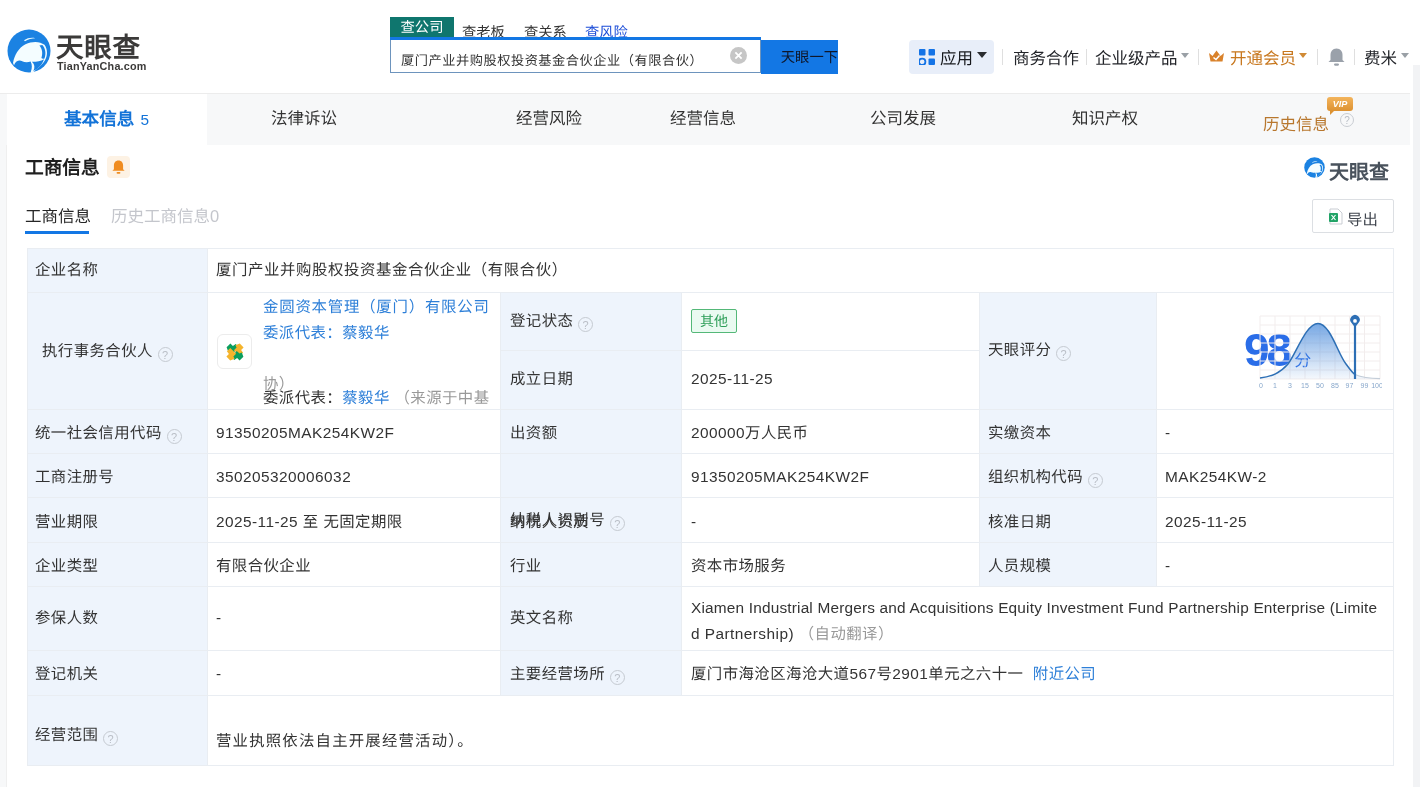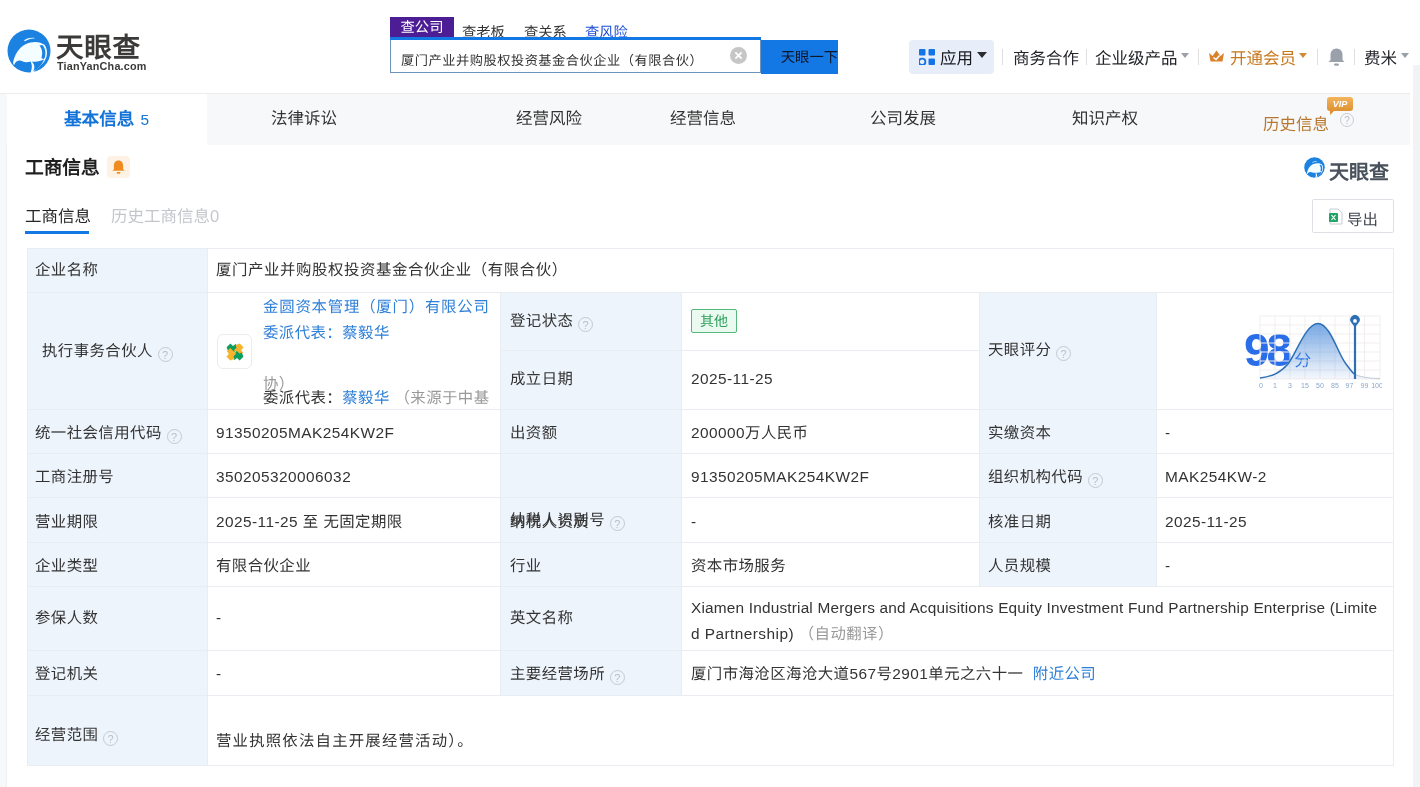--- a/index.html
+++ b/index.html
@@ -27,21 +27,21 @@
       <circle cx="22" cy="22" r="21.5" fill="#1b82e2"></circle>
       <path d="M17 11.2 C20.5 8.8, 25 8.2, 28.3 9.2 C25 9.4, 20.8 10.2, 18 12.3 Z" fill="#e8faff"></path>
       <path d="M6 34 C7.5 26, 11.5 19, 18.5 15.3 C25.5 11.8, 33 12.2, 37.5 15.8 C40.3 19.5, 40.8 25.5, 38.6 30 C37.3 32.8, 35.3 35.3, 32.6 37.4 C30.4 39.2, 27.7 41.8, 25.7 43.8 C24.6 44.4, 23.4 43.8, 23.9 42.4 C25.2 38.9, 25.2 35.4, 23.6 32.5 C20.8 33.5, 17.6 33.4, 15.2 32.2 C12.2 30.8, 8.8 31.8, 7 36.2 Z" fill="#f4fdff"></path>
       <path d="M35.3 16.1 C38.5 19.4, 39.3 24.8, 37.5 29.4 C36.2 30.1, 35 29.8, 34.4 29 C36 24.6, 35.3 19.8, 32.4 16.6 Z" fill="#1b82e2"></path>
       <path d="M24.9 32.8 C29.3 32.9, 33.8 32, 37 30.2 C35.3 35.4, 31.4 39.6, 26.3 41.9 C28.2 38.8, 27.7 35.4, 24.9 32.8 Z" fill="#1b82e2"></path>
     </svg>
     <div class="abs" style="left:56px;top:25px;font-size:27.5px;font-weight:bold;color:#3b3a39;letter-spacing:0.8px;">天眼查</div>
     <div class="abs" style="left:57px;top:60px;font-size:10.8px;font-weight:bold;color:#3b3a39;letter-spacing:0.2px;">TianYanCha.com</div>
 
 
-    <div class="abs" style="left:390px;top:17px;width:64px;height:20px;background:#4c1d95;color:#fff;font-size:14.3px;text-align:center;line-height:20px;">查公司</div>
+    <div class="abs" style="left:390px;top:17px;width:64px;height:20px;background:#0f766e;color:#fff;font-size:14.3px;text-align:center;line-height:20px;">查公司</div>
     <div class="abs" style="left:462px;top:20px;font-size:14.3px;color:#333;">查老板</div>
     <div class="abs" style="left:524px;top:20px;font-size:14.3px;color:#333;">查关系</div>
     <div class="abs" style="left:585px;top:20px;font-size:14.3px;color:#1d4ed8;">查风险</div>
     <div class="abs" style="left:390px;top:37px;width:371px;height:3px;background:#1377e4;"></div>
 
     <div class="abs" style="left:390px;top:40px;width:371px;height:33px;background:#fff;border:1px solid #6d94bd;border-top:none;">
       <div class="abs" style="left:10px;top:10px;font-size:13.2px;letter-spacing:0.55px;color:#333;white-space:nowrap;">厦门产业并购股权投资基金合伙企业（有限合伙）</div>
       <svg class="abs" style="left:339px;top:7px;" width="17" height="17" viewBox="0 0 19 19">
         <circle cx="9.5" cy="9.5" r="9.5" fill="#c6c6c6"></circle>
         <path d="M6 6 L13 13 M13 6 L6 13" stroke="#fff" stroke-width="2"></path>

